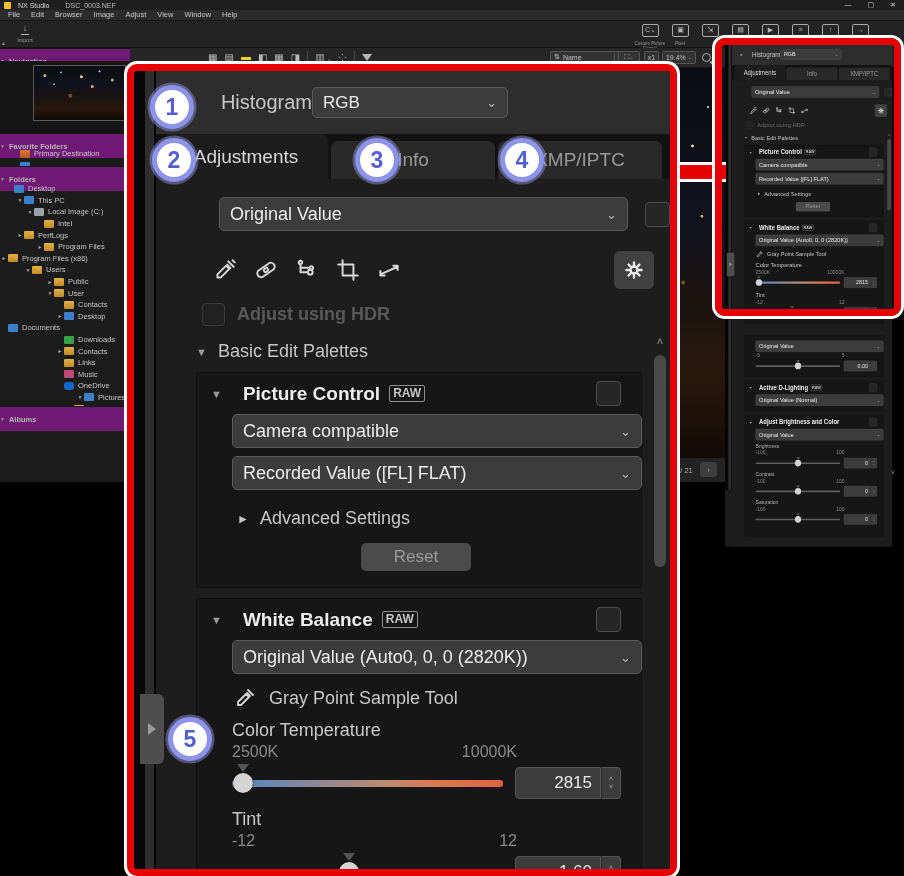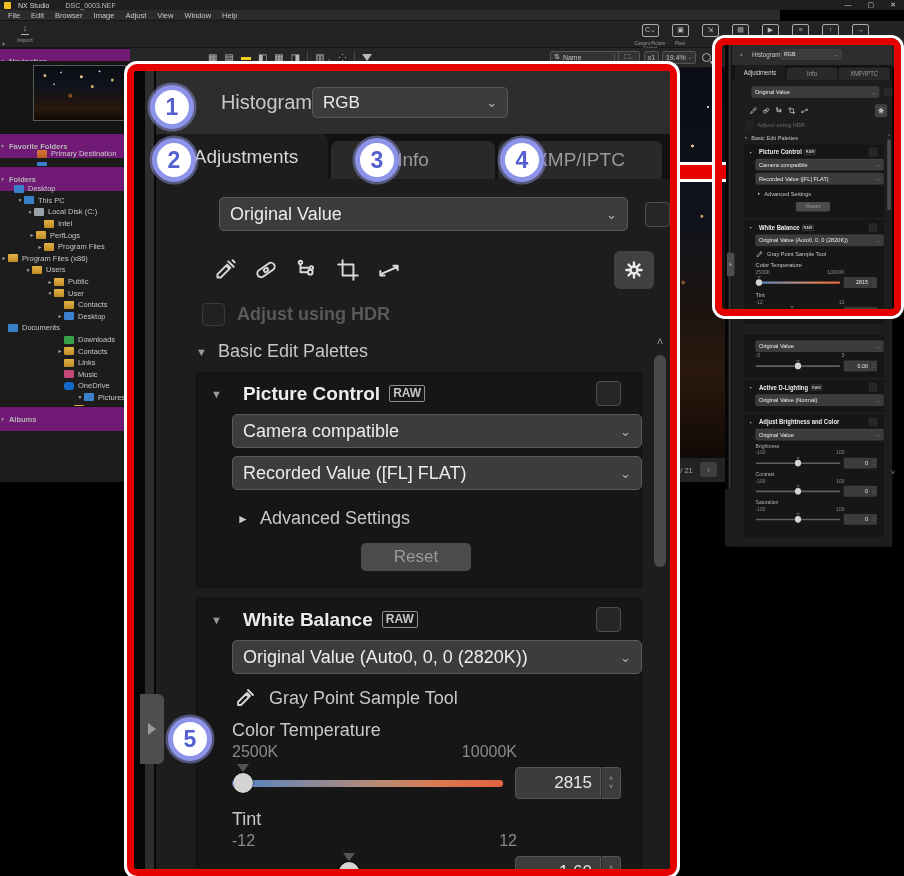--- a/index.html
+++ b/index.html
@@ -6,21 +6,21 @@
   #canvas{position:relative;width:904px;height:876px;background:#000;overflow:hidden;
           font-family:"Liberation Sans",sans-serif;-webkit-font-smoothing:antialiased;}
   .abs{position:absolute;}
 
   
   .titlebar{left:0;top:0;width:904px;height:10px;background:#1f1f1f;display:flex;align-items:center;}
   .appicon{width:7px;height:7px;margin-left:4px;background:#f0c020;border-radius:1px;flex:none;}
   .apptitle{color:#d6d6d6;font-size:7px;margin-left:7px;}
   .appfile{color:#bdbdbd;font-size:7px;margin-left:16px;}
   .winbtns{margin-left:auto;display:flex;gap:16px;margin-right:8px;color:#cfcfcf;font-size:7px;line-height:10px;}
-  .menubar{left:0;top:10px;width:780px;height:11px;background:#2b2b2b;display:flex;align-items:center;gap:11px;
+  .menubar{left:0;top:10px;width:904px;height:11px;background:#2b2b2b;display:flex;align-items:flex-start;gap:11px;
            padding-left:8px;box-sizing:border-box;border-bottom:1px solid #171717;}
   .menubar span{color:#c9c9c9;font-size:7.5px;}
   .toolbar{left:0;top:21px;width:904px;height:27px;background:#232323;border-bottom:1px solid #141414;box-sizing:border-box;}
   .importbtn{position:absolute;left:12px;top:3px;width:26px;height:22px;display:flex;flex-direction:column;align-items:center;color:#b8b8b8;}
   .importglyph{font-size:9px;line-height:9px;border-bottom:1.5px solid #b8b8b8;padding:0 2px 1px 2px;}
   .importlabel{font-size:5.5px;color:#9a9a9a;margin-top:2px;}
   .tbcollapse{left:1px;top:40px;color:#8a8a8a;font-size:5px;}
   .topicons{left:642px;top:24px;display:flex;gap:13px;align-items:flex-start;}
   .tico{width:15px;height:11px;border:1px solid #aaa;border-radius:2px;color:#bbb;font-size:7px;line-height:10px;
         text-align:center;flex:none;background:#262626;}
@@ -38,21 +38,21 @@
   .photo{background:
       radial-gradient(3px 3px at 12% 18%,#cdb27c 40%,transparent 60%),
       radial-gradient(2px 2px at 30% 12%,#9db0c8 40%,transparent 60%),
       radial-gradient(3px 3px at 52% 20%,#d8c088 40%,transparent 60%),
       radial-gradient(2px 2px at 72% 10%,#b8c4d8 40%,transparent 60%),
       radial-gradient(3px 3px at 86% 26%,#caa86a 40%,transparent 60%),
       radial-gradient(2px 2px at 22% 34%,#8898b8 40%,transparent 60%),
       radial-gradient(3px 3px at 64% 38%,#c8a060 40%,transparent 60%),
       radial-gradient(4px 4px at 40% 55%,#7a4a20 40%,transparent 60%),
       linear-gradient(180deg,#0b0d14 0%,#10131c 38%,#1c1410 62%,#2a180c 78%,#120a06 100%);}
-  .favrow{left:0;width:130px;height:13px;display:flex;align-items:center;padding-left:20px;box-sizing:border-box;margin-left:17px;}
+  .favrow{left:0;width:130px;height:13px;display:flex;align-items:center;padding-left:20px;box-sizing:border-box;}
   .favrow .lbl{color:#c8c8c8;font-size:7.5px;margin-left:4px;}
   .ticon{width:10px;height:8px;border-radius:1px;display:inline-block;flex:none;}
   .ticon-folder{background:linear-gradient(#e2b244,#c08c26);}
   .ticon-primary{background:linear-gradient(#d87838,#b85828);}
   .ticon-desktop,.ticon-pc,.ticon-pictures,.ticon-docs{background:#3c80cc;}
   .ticon-disk{background:#99a1a9;}
   .ticon-downloads{background:#38a048;}
   .ticon-music{background:#c04878;}
   .ticon-onedrive{background:#1468c8;border-radius:3px;}
   .tree{left:0;top:183px;width:130px;height:223px;overflow:hidden;}
@@ -245,28 +245,28 @@
         <span class="lbl">Desktop</span>
       </div>
     <div class="trow" style="padding-left:16px">
         <span class="tarrow">▼</span>
         <span class="ticon ticon-pc"></span>
         <span class="lbl">This PC</span>
       </div>
     <div class="trow" style="padding-left:26px">
         <span class="tarrow">▼</span>
         <span class="ticon ticon-disk"></span>
-        <span class="lbl">Local Disk (C:)</span>
+        <span class="lbl">Local Image (C:)</span>
       </div>
     <div class="trow" style="padding-left:36px">
         <span class="tarrow"></span>
         <span class="ticon ticon-folder"></span>
         <span class="lbl">Intel</span>
       </div>
-    <div class="trow" style="padding-left:28px">
+    <div class="trow" style="padding-left:16px">
         <span class="tarrow">►</span>
         <span class="ticon ticon-folder"></span>
         <span class="lbl">PerfLogs</span>
       </div>
     <div class="trow" style="padding-left:36px">
         <span class="tarrow">►</span>
         <span class="ticon ticon-folder"></span>
         <span class="lbl">Program Files</span>
       </div>
     <div class="trow" style="">

